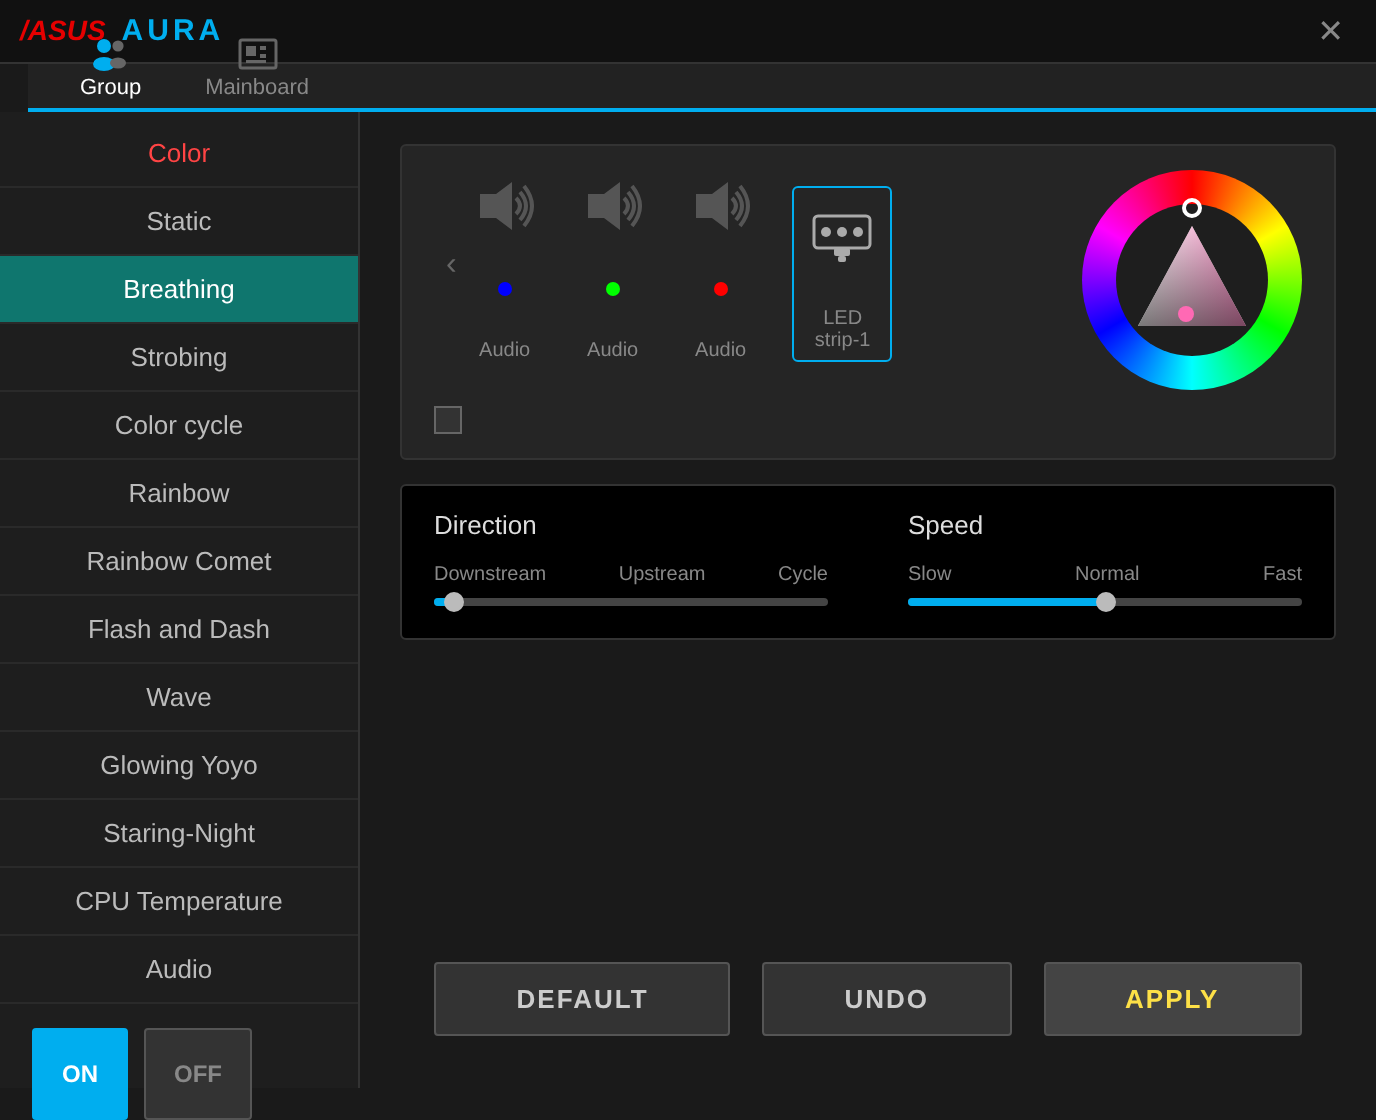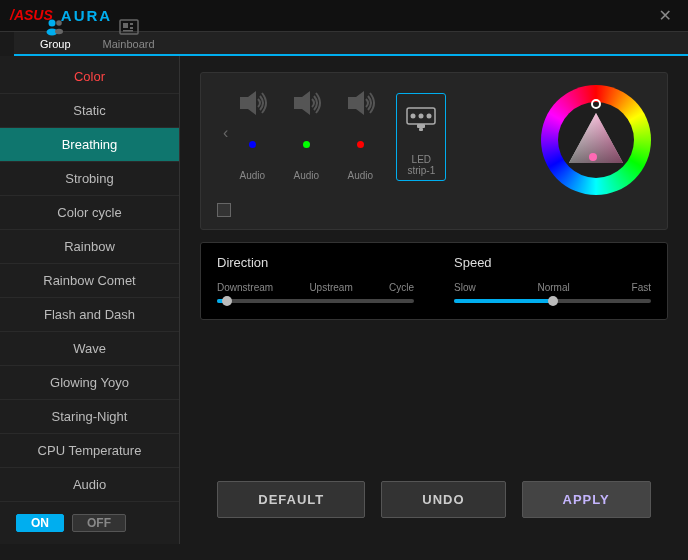--- a/index.html
+++ b/index.html
@@ -98,21 +98,21 @@
     }
     .sidebar-item.red { color: #ff4444; }
     .sidebar-footer {
       margin-top: auto;
       padding: 12px 16px;
       display: flex;
       gap: 8px;
       align-items: center;
     }
     .toggle-btn {
-      padding: 1px 14px;
+      padding: 15px 14px;
       border: 1px solid #555;
       cursor: pointer;
       font-size: 12px;
       font-weight: bold;
       border-radius: 2px;
     }
     .toggle-on {
       background: #00aeef;
       color: #fff;
       border-color: #00aeef;
@@ -280,21 +280,21 @@
       border: 1px solid #555;
       color: #ccc;
       font-size: 13px;
       font-weight: bold;
       cursor: pointer;
       border-radius: 2px;
       letter-spacing: 1px;
     }
     .action-btn.apply {
       background: #444;
-      color: #c4b5fd;
+      color: #fde047;
     }
 
     
     .color-wheel {
       position: absolute;
       width: 110px;
       height: 110px;
       border-radius: 50%;
       background: conic-gradient(
         red 0deg,

